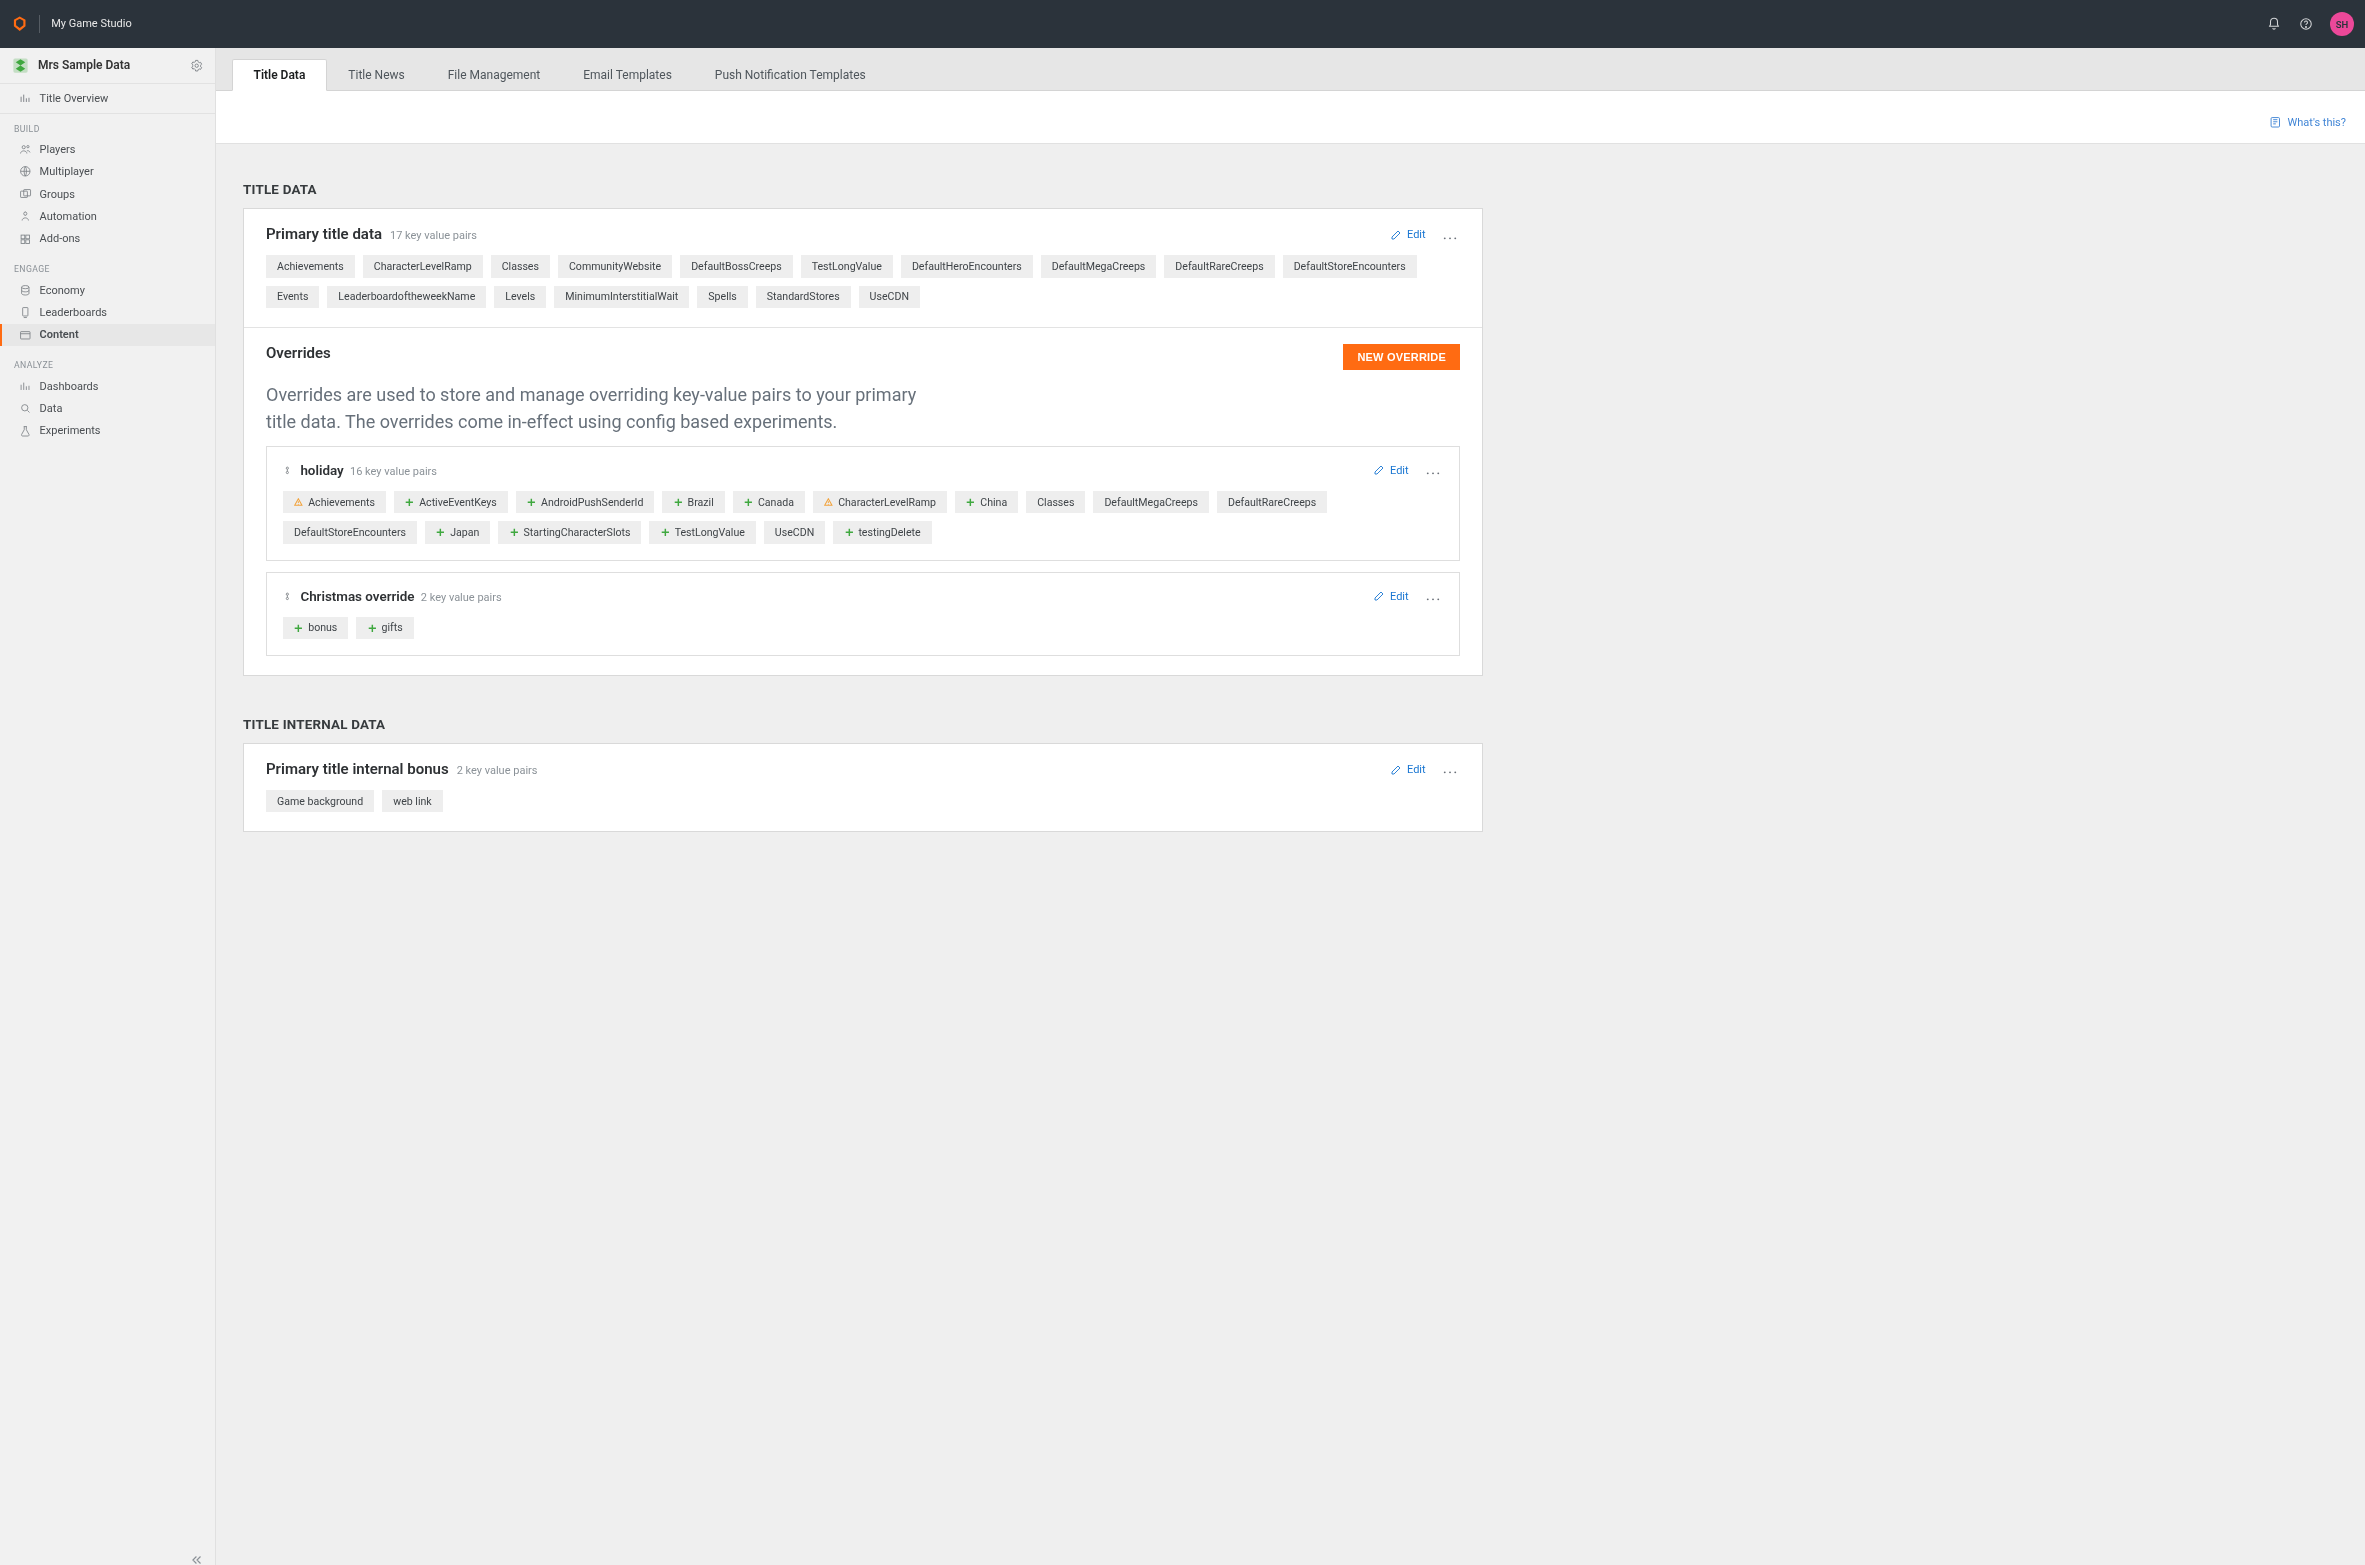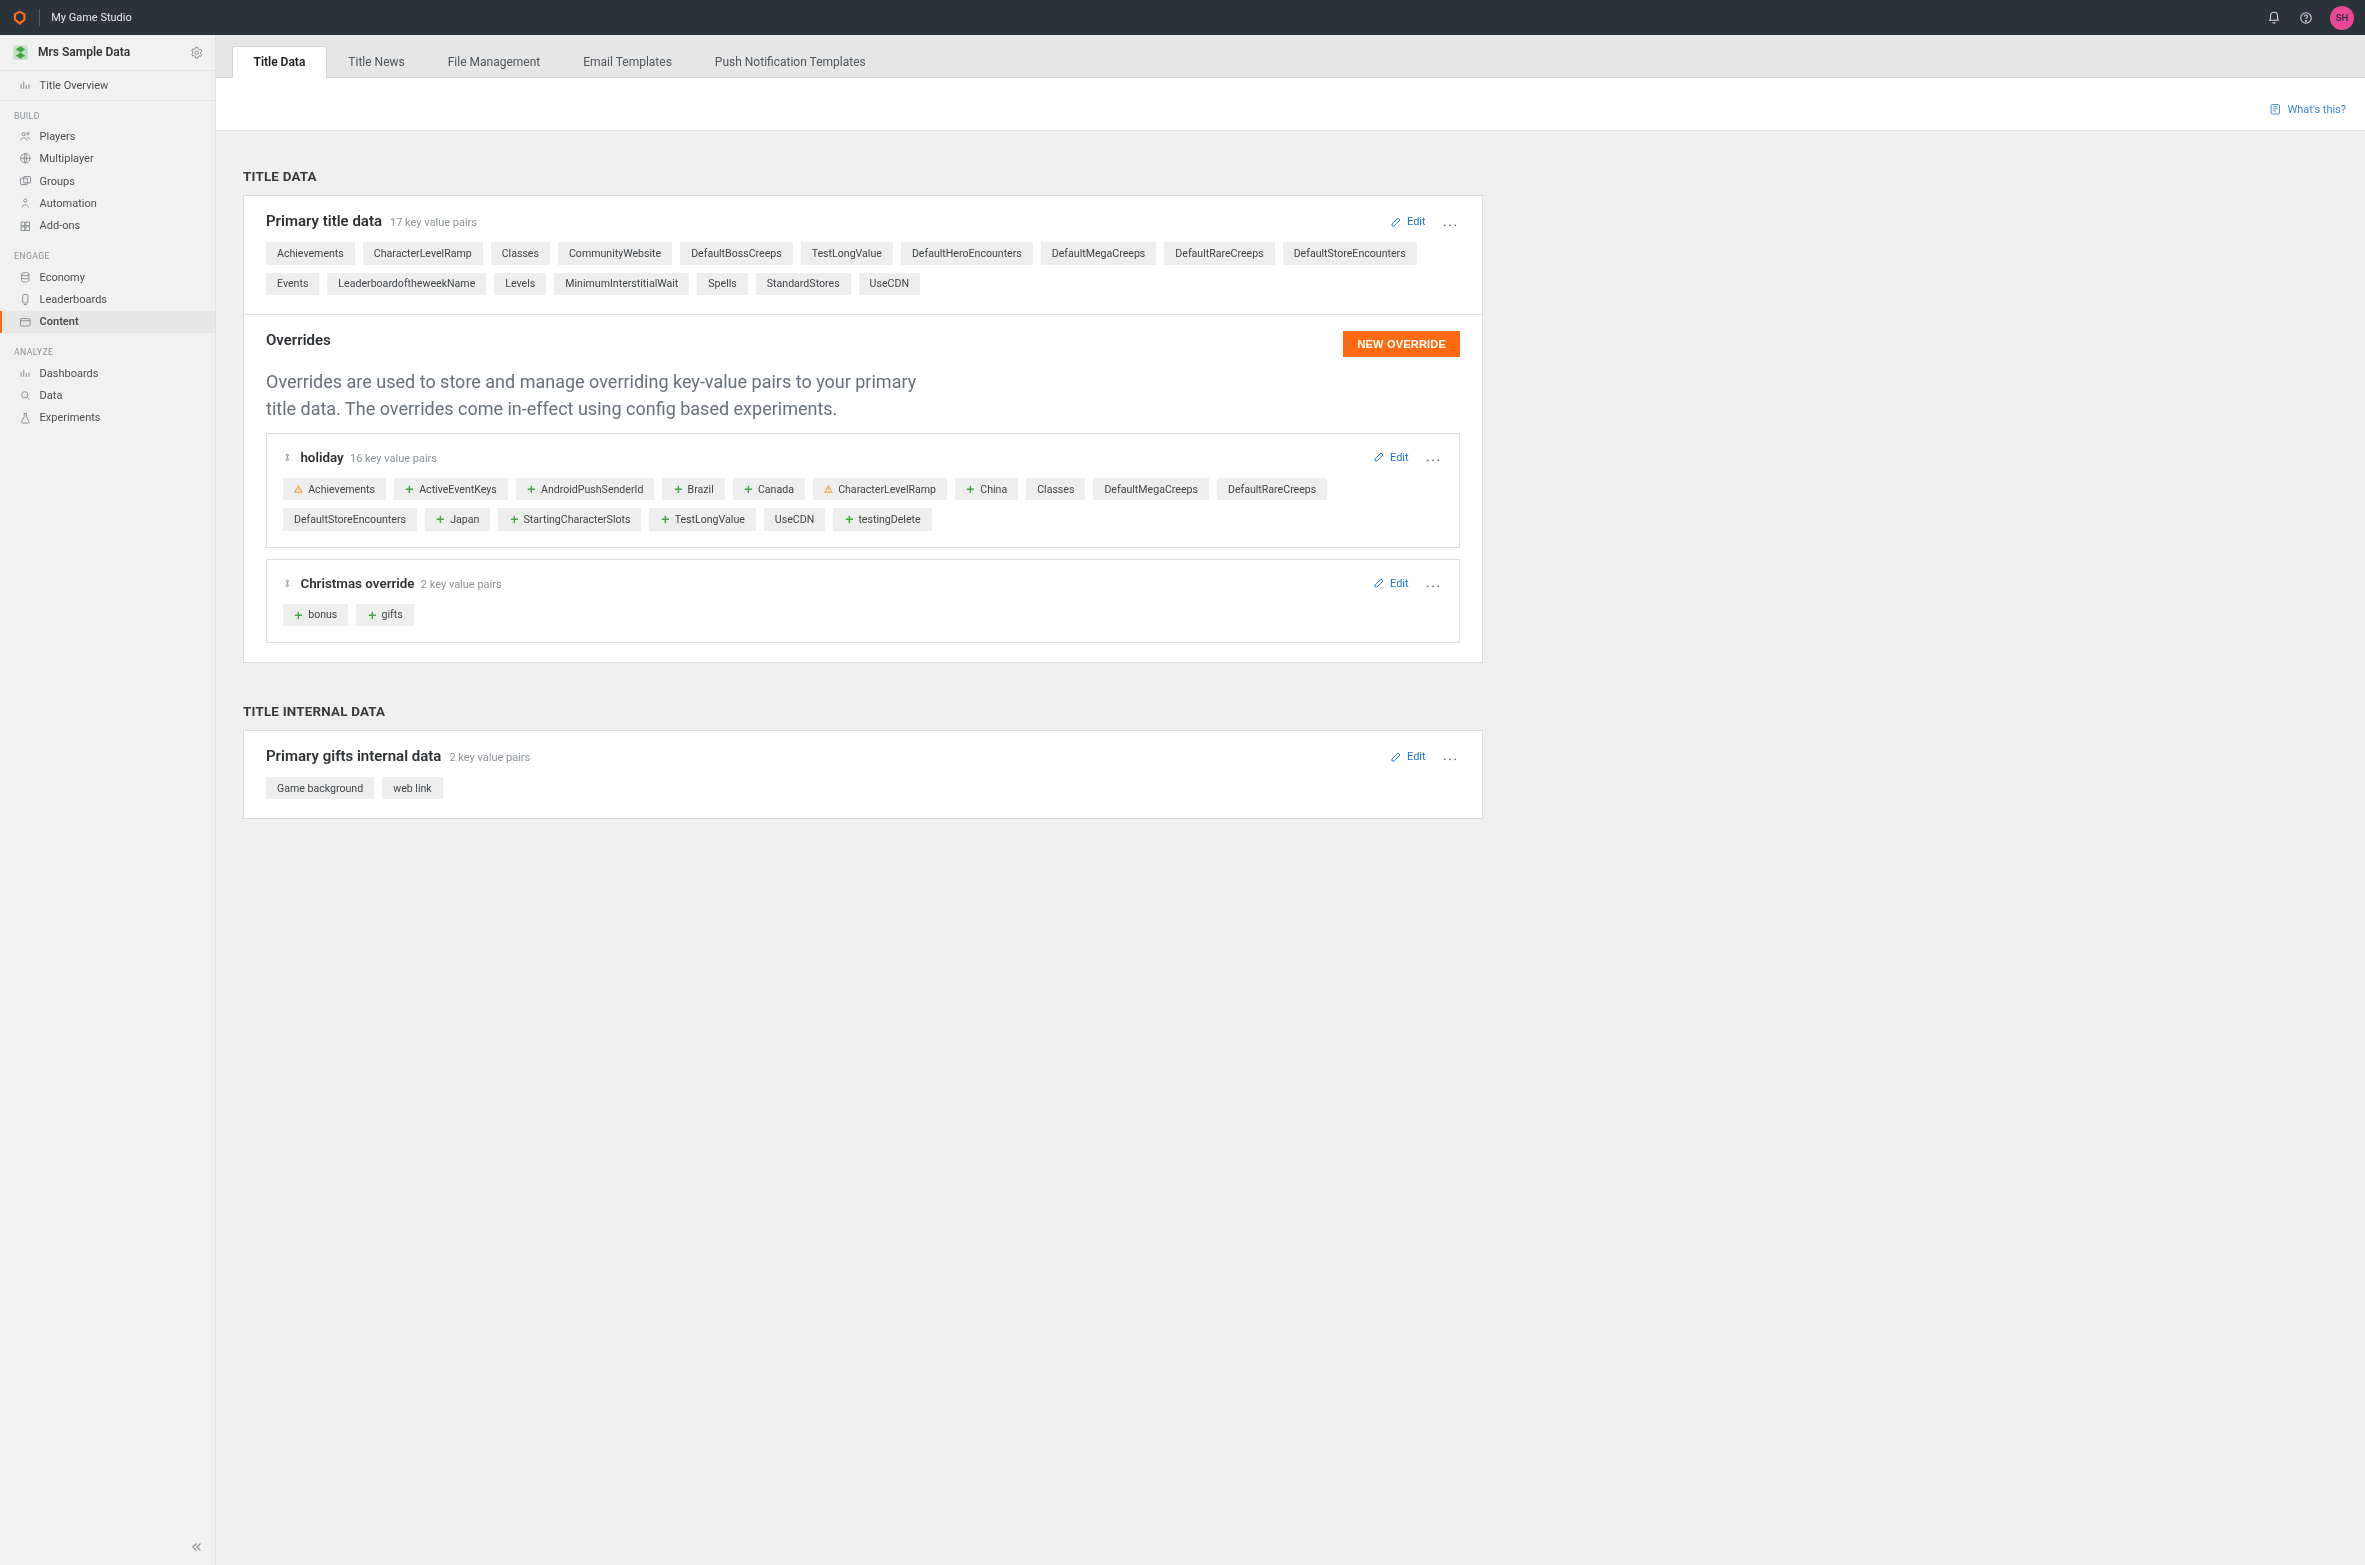--- a/index.html
+++ b/index.html
@@ -6,21 +6,21 @@
   body {
     font-family: "Segoe UI", -apple-system, BlinkMacSystemFont, Roboto, Helvetica, Arial, sans-serif;
     font-size: 11px;
     color: #333;
     background: #f0f0f0;
     overflow-x: hidden;
   }
   
   .topbar {
     background: #2b333b;
-    height: 35px;
+    height: 48px;
     display: flex;
     align-items: center;
     justify-content: space-between;
     padding: 0 11px;
     color: #eaeaea;
   }
   .topbar-left { display: flex; align-items: center; gap: 11px; }
   .brand-logo { width: 17.4px; height: 17.4px; display:flex; align-items:center; justify-content:center;}
   .vert-divider { width:0.8px; height:17.4px; background:#555c63; }
   .studio-name { font-size: 11px; color: #e8e8e8; font-weight: 400; }
@@ -604,21 +604,21 @@
               </div>
             </div>
         </div>
       </div>
 
       <div class="big-heading" style="margin-top:41px;">TITLE INTERNAL DATA</div>
       <div class="panel">
         <div class="panel-section">
           <div class="panel-header">
             <div class="panel-title">
-              <span>Primary gifts internal data</span>
+              <span>Primary title internal bonus</span>
               <span class="count">2 key value pairs</span>
             </div>
             <div class="panel-actions">
               <div class="edit-link">
                 <svg viewBox="0 0 24 24" fill="none" stroke="currentColor" stroke-width="1.8">
                     <path d="M4 20h4L20 8l-4-4L4 16v4z"></path>
                   </svg>
                 <span>Edit</span>
               </div>
               <div class="more-btn">

